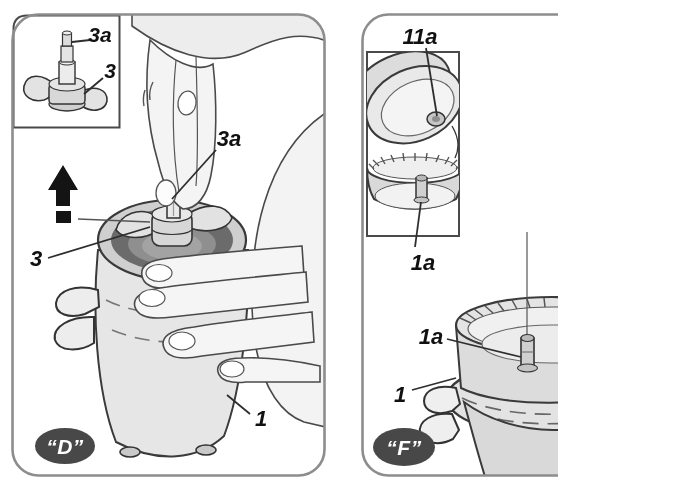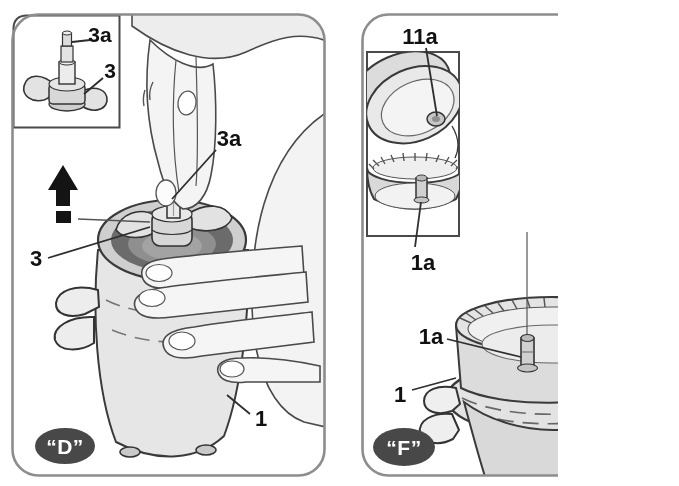--- a/index.html
+++ b/index.html
@@ -1,17 +1,17 @@
 <!DOCTYPE html>
 <html><head>
 <meta charset="utf-8">
 <style>
   html,body{margin:0;padding:0;background:#fff;}
   .stage{position:relative;width:558px;height:486px;background:#fff;overflow:hidden;
-         font-family:"Liberation Sans",sans-serif;}
+         font-family:"Liberation Sans",sans-serif;font-style:italic;}
   svg{display:block}
   text.part-label{font-family:"Liberation Sans",sans-serif;font-weight:bold;
                   font-size:22px;fill:#111;}
   text.inset-label{font-family:"Liberation Sans",sans-serif;font-weight:bold;
                    font-size:21px;fill:#111;}
   text.badge-label{font-family:"Liberation Sans",sans-serif;font-weight:bold;
                    font-size:21px;fill:#fff;letter-spacing:0.5px;}
   .leader{stroke:#2e2e2e;stroke-width:1.8;fill:none;}
 </style>
 </head>

